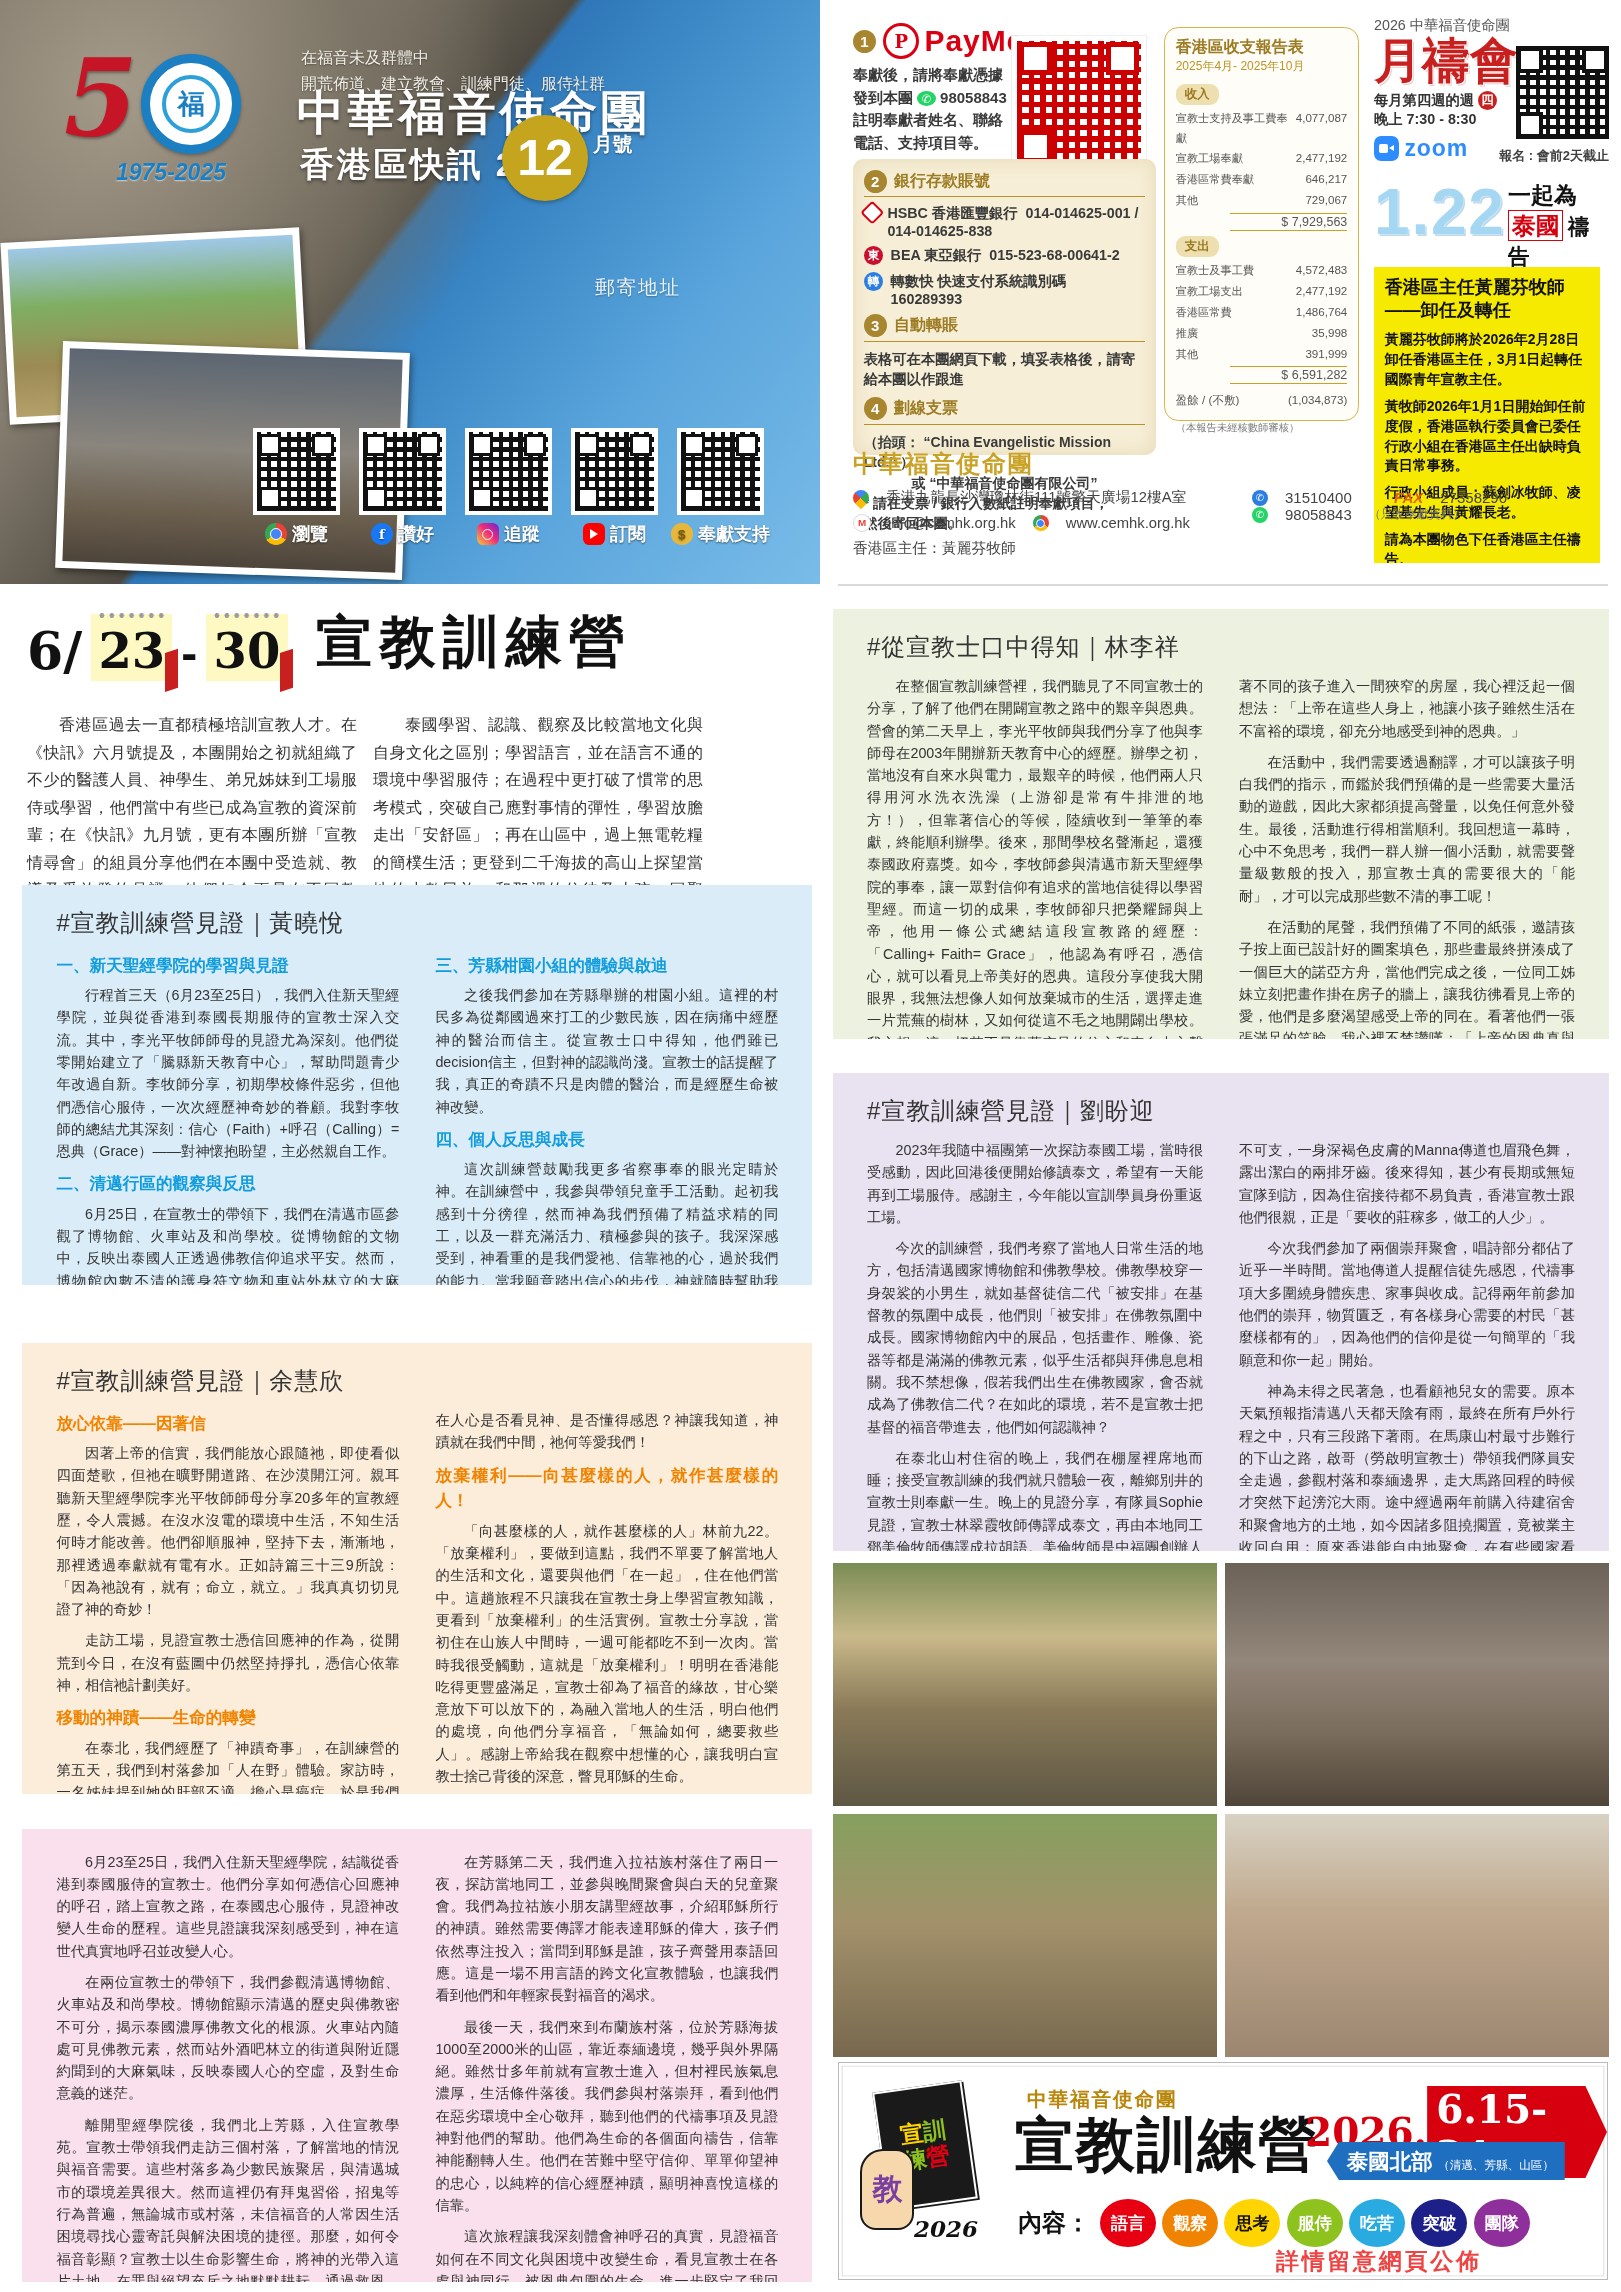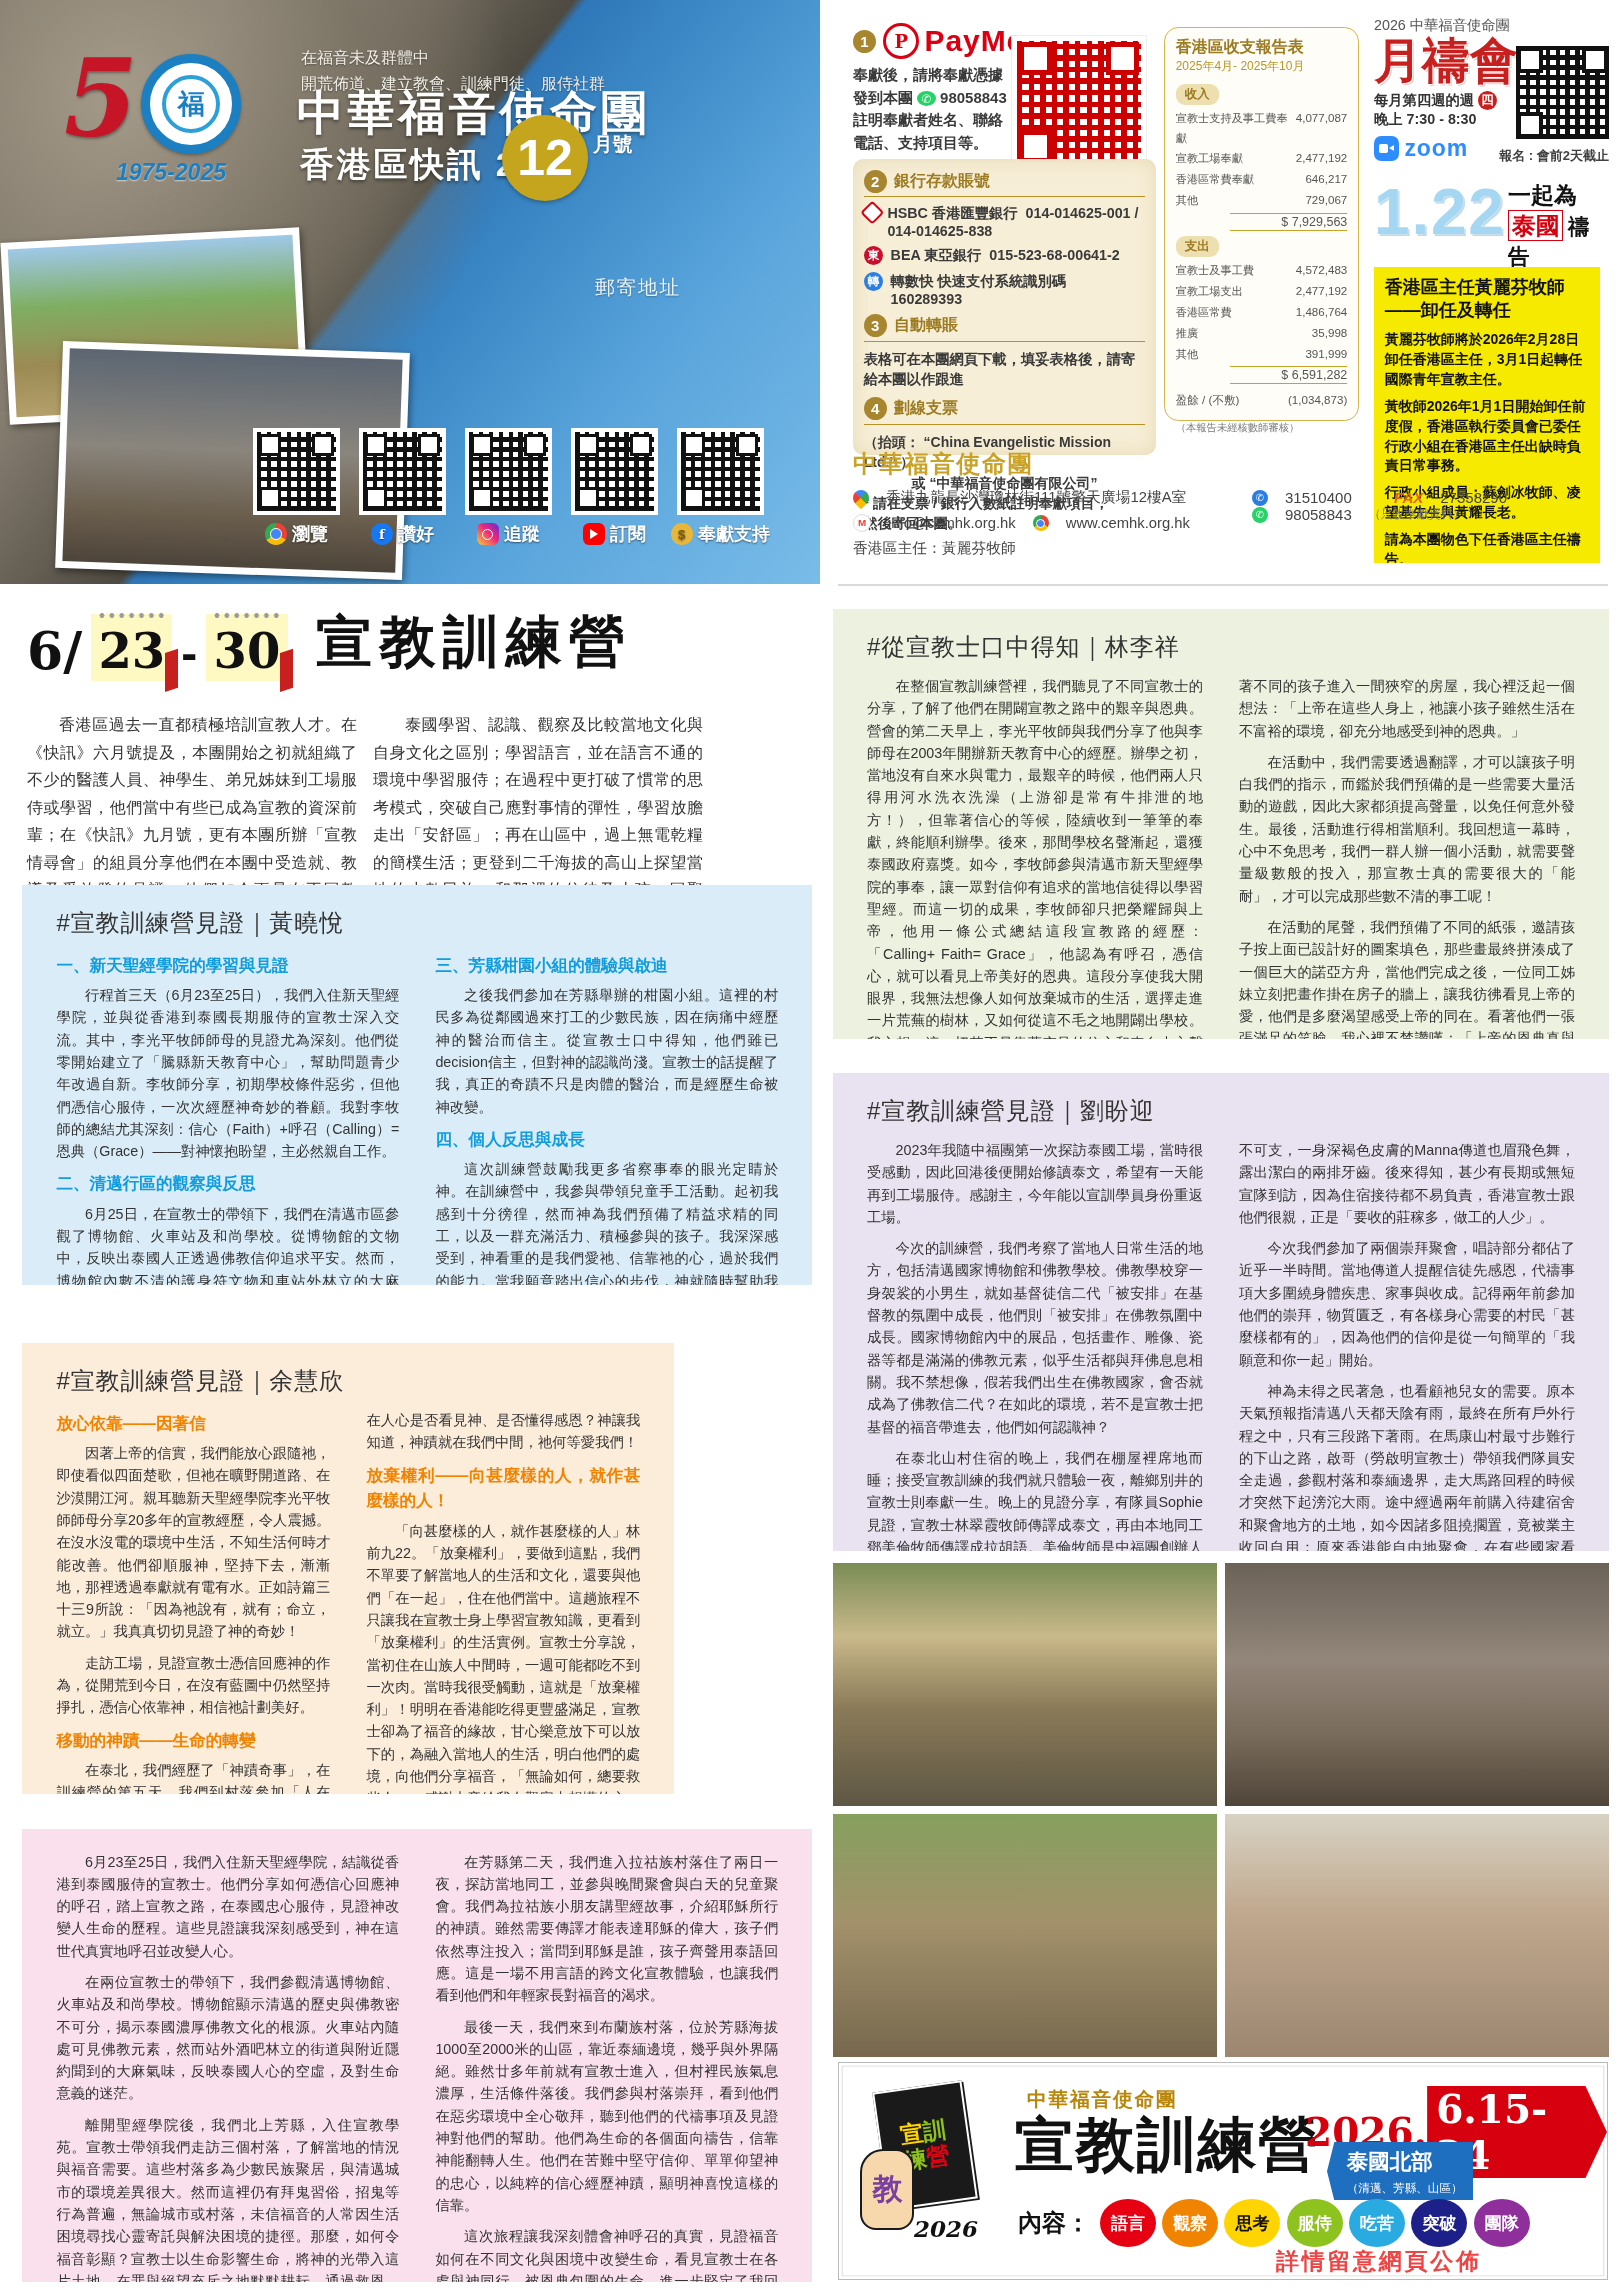--- a/index.html
+++ b/index.html
@@ -174,21 +174,21 @@
 
   
   .tbox{padding:21.5px 34px;box-sizing:border-box;overflow:hidden;}
   .tb-head{font-size:24px;color:#333;letter-spacing:0.9px;margin-bottom:12.5px;}
   .tb-cols{display:flex;gap:36px;}
   .tb-col{flex:1;font-size:14.3px;line-height:1.56;color:#333;text-align:justify;}
   .tb-col p{margin:0 0 9px;}
   .sub-h{font-weight:bold;font-size:16.6px;margin:1.8px 0 5.4px;}
   .t1{left:22.4px;top:885px;width:790px;height:400px;background:#daecf8;}
   .t1 .sub-h{color:#119ddd;}
-  .t3{left:22.4px;top:1343px;width:652px;height:451px;background:#fcecda;}
+  .t3{left:22.4px;top:1343px;width:790px;height:451px;background:#fcecda;}
   .t3 .sub-h{color:#f08300;}
   .t4{left:22.4px;top:1829px;width:790px;height:453px;background:#f9e0ec;}
   .t2{left:833px;top:609px;width:776px;height:430px;background:#edf2e0;}
   .t5{left:833px;top:1073px;width:776px;height:478px;background:#e9e3f1;}
 
   
   .photos{left:833px;top:1563px;width:776px;height:494px;display:grid;
       grid-template-columns:1fr 1fr;grid-template-rows:1fr 1fr;gap:7.2px;}
   .photo{width:100%;height:100%;}
   .photo.a{background:linear-gradient(180deg,#7a8c55 0%,#c9b98a 30%,#8a7a58 60%,#5e5744 100%);}
@@ -211,21 +211,21 @@
   .ev-2026{position:absolute;left:59px;top:134px;font-family:"DejaVu Serif",serif;font-style:italic;
       font-size:23px;font-weight:bold;color:#111;}
   .ev-org{position:absolute;left:188px;top:23px;color:#b8860b;font-size:19.7px;font-weight:bold;letter-spacing:1.8px;}
   .ev-title{position:absolute;left:176px;top:43px;font-size:59px;font-weight:bold;color:#111;
       font-family:"DejaVu Serif",serif;letter-spacing:1.8px;}
   .ev-daterow{position:absolute;left:466px;top:23px;display:flex;align-items:center;}
   .ev-y{color:#d7000f;font-size:39px;font-weight:bold;font-family:"DejaVu Serif",serif;}
   .ev-d{background:#d7000f;color:#fff;font-size:39px;font-weight:bold;padding:0 23px 0 9px;
       clip-path:polygon(0 0,88% 0,100% 50%,88% 100%,0 100%);font-family:"DejaVu Serif",serif;}
   .ev-loc{position:absolute;left:488px;top:79px;background:#1f6fc0;color:#fff;padding:4.5px 10.7px 4.5px 19.7px;
-      clip-path:polygon(0 50%,5% 0,100% 0,100% 100%,5% 100%);display:flex;align-items:baseline;gap:5.4px;flex-direction:column;}
+      clip-path:polygon(0 50%,5% 0,100% 0,100% 100%,5% 100%);display:flex;align-items:baseline;gap:5.4px;}
   .ev-loc .l1{font-size:21.5px;font-weight:bold;font-family:"DejaVu Serif",serif;}
   .ev-loc .l2{font-size:11.6px;}
   .ev-tagrow{position:absolute;left:179px;top:136px;display:flex;align-items:center;gap:6.3px;}
   .ev-content{font-size:24px;font-weight:bold;color:#111;font-family:"DejaVu Serif",serif;margin-right:3.6px;}
   .tag{width:56px;height:48px;border-radius:50%;display:flex;align-items:center;justify-content:center;
       color:#fff;font-size:17px;font-weight:bold;}
   .tag0{background:#e60012;} .tag1{background:#f08300;} .tag2{background:#ffd400;color:#111;}
   .tag3{background:#8dc21f;} .tag4{background:#29abe2;} .tag5{background:#1d2088;} .tag6{background:#8f2f9b;}
   .ev-note{position:absolute;left:437px;top:183px;font-size:23px;font-weight:bold;color:#ef4444;
       font-family:"DejaVu Serif",serif;letter-spacing:2.7px;}

